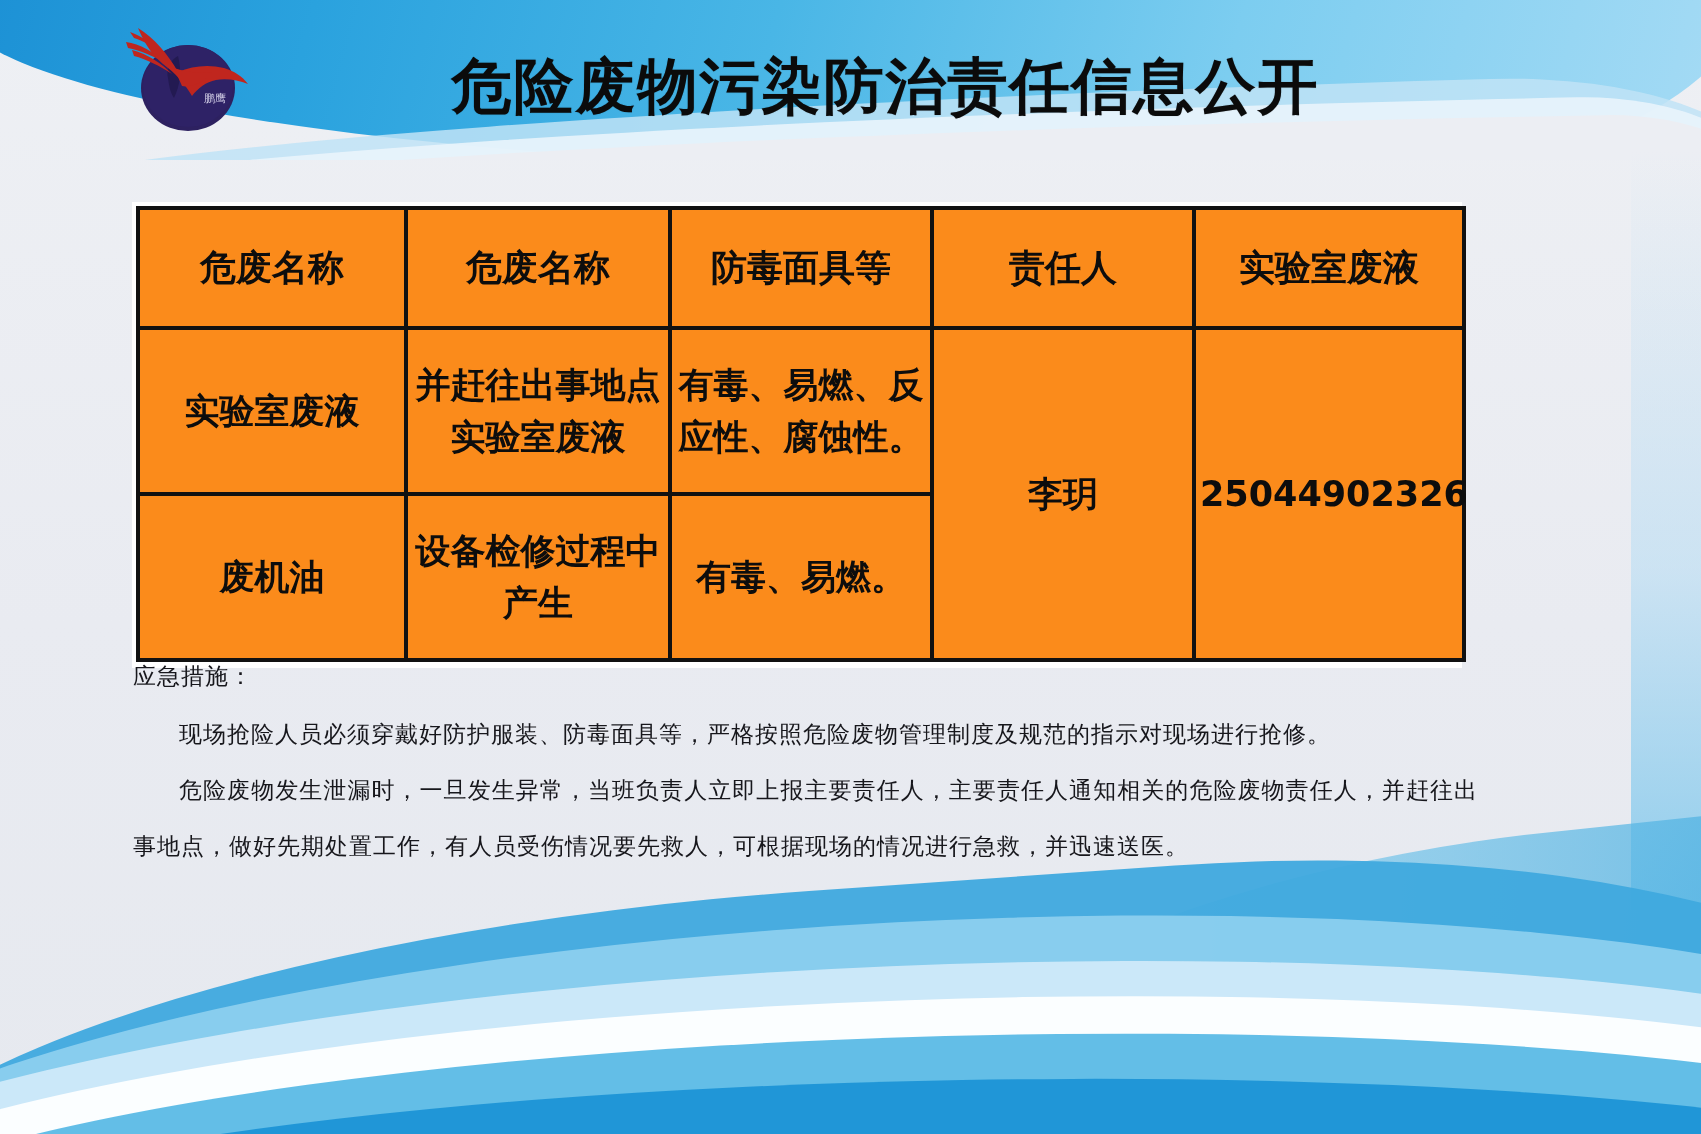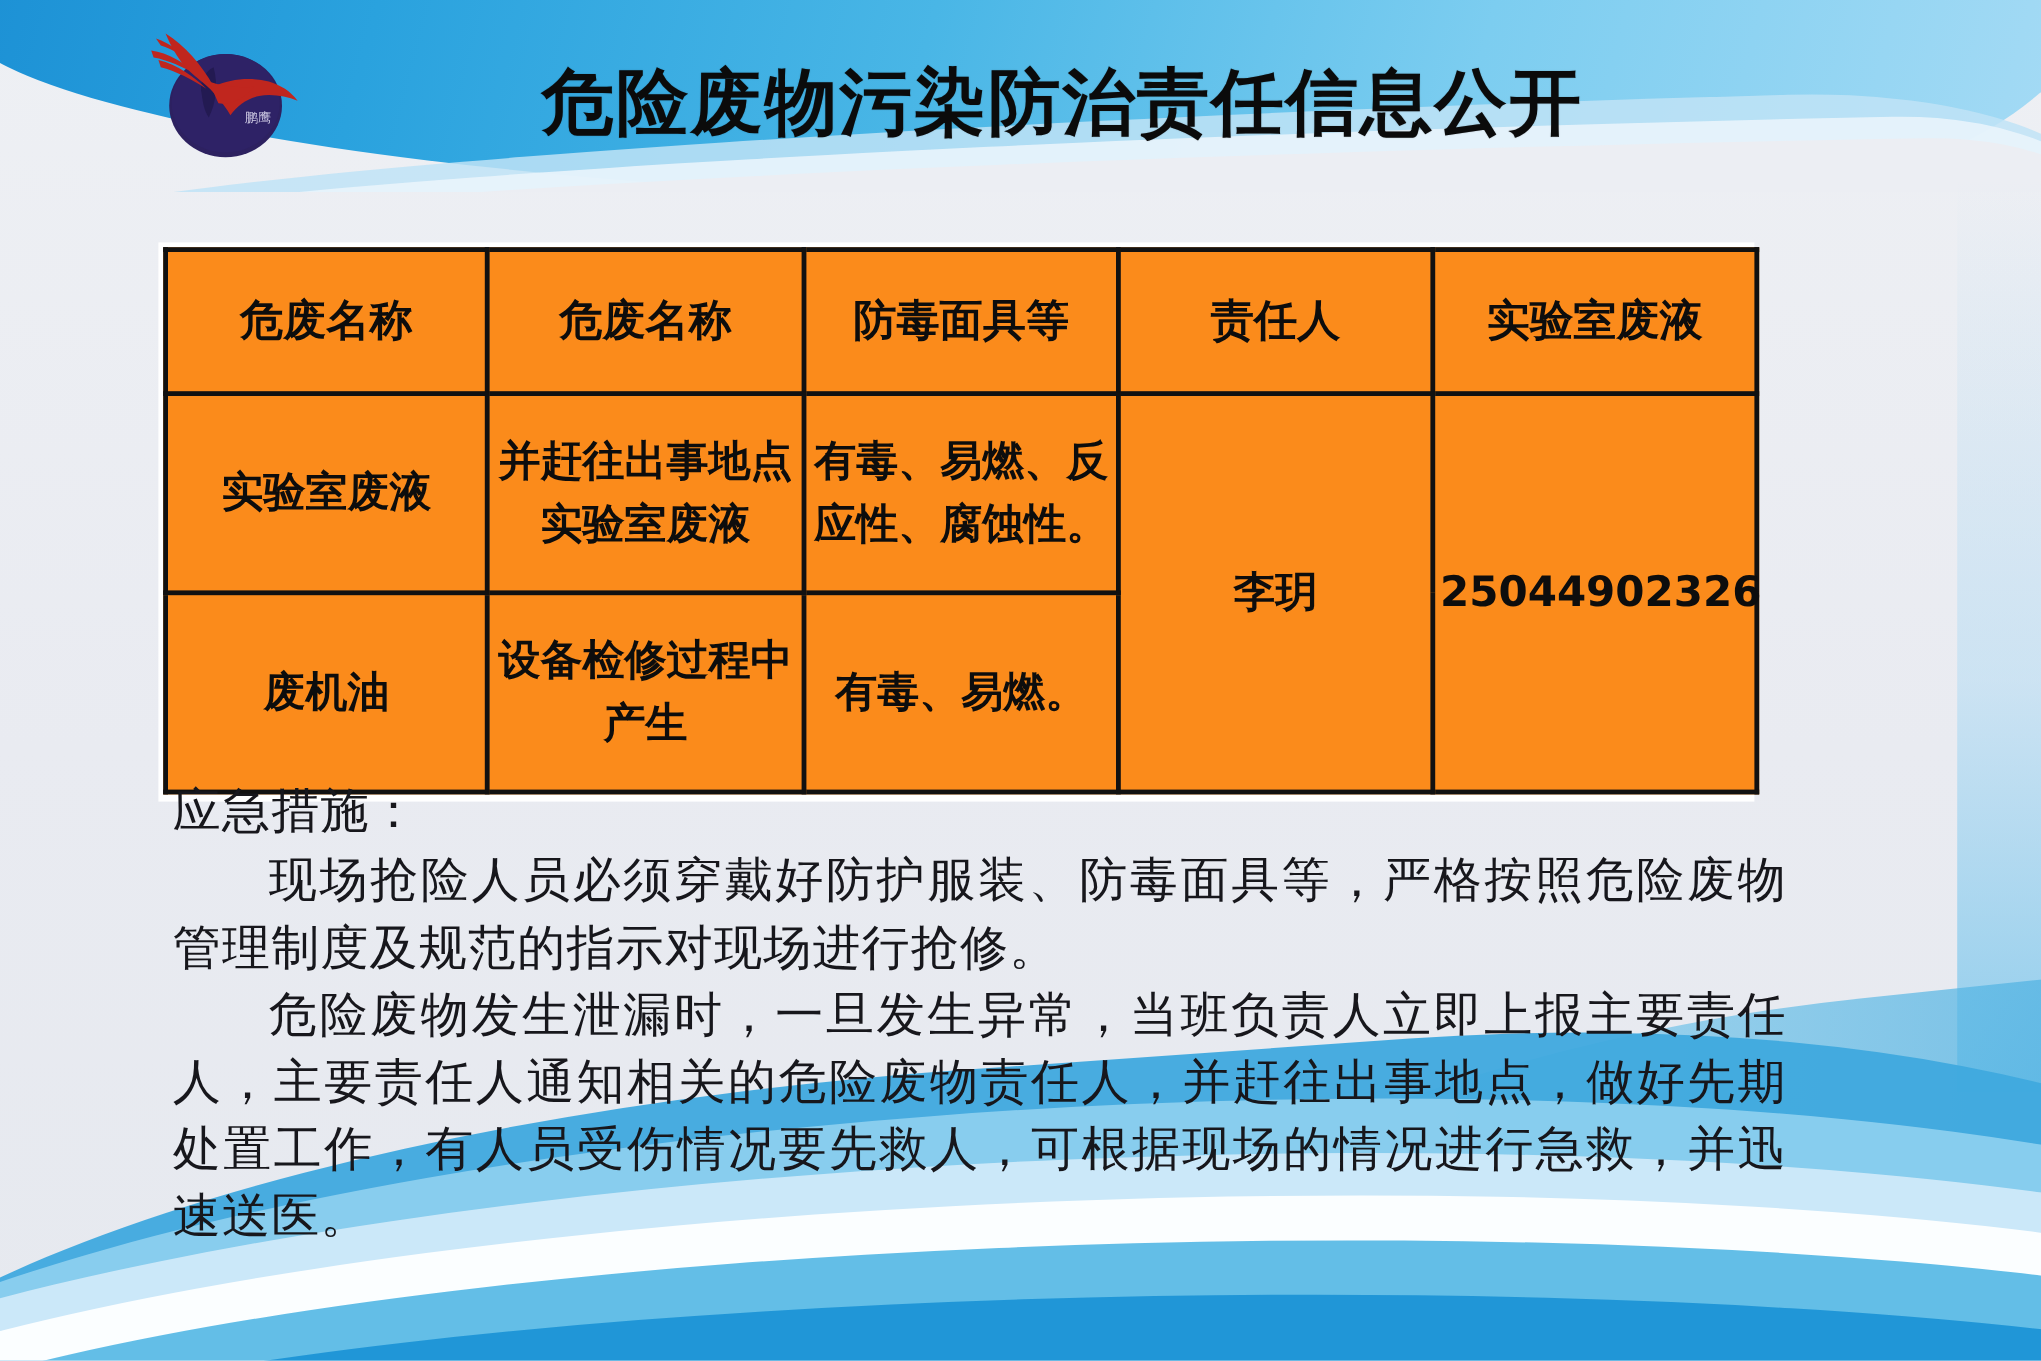--- a/index.html
+++ b/index.html
@@ -91,24 +91,24 @@
   td.name{font-size:35px;}
   td.tall{height:150px;}
   .col1{width:268px;}
   .col2{width:264px;}
   .col3{width:262px;}
   .col4{width:262px;}
   .col5{width:270px;}
 
   
   .body-text{
-    position:absolute;left:144px;top:648px;width:1345px;
+    position:absolute;left:133px;top:648px;width:1345px;
     color:#17171c;
     font-family:"DejaVu Serif","Liberation Serif",serif;
-    font-size:40px;
+    font-size:23px;
     line-height:56px;
     letter-spacing:1px;
     z-index:3;
   }
   .body-text .lead{margin:0 0 2px 0;}
   .body-text p{margin:0;text-align:justify;}
   .body-text p.indent{text-indent:2em;}
 
   
   .footer{

